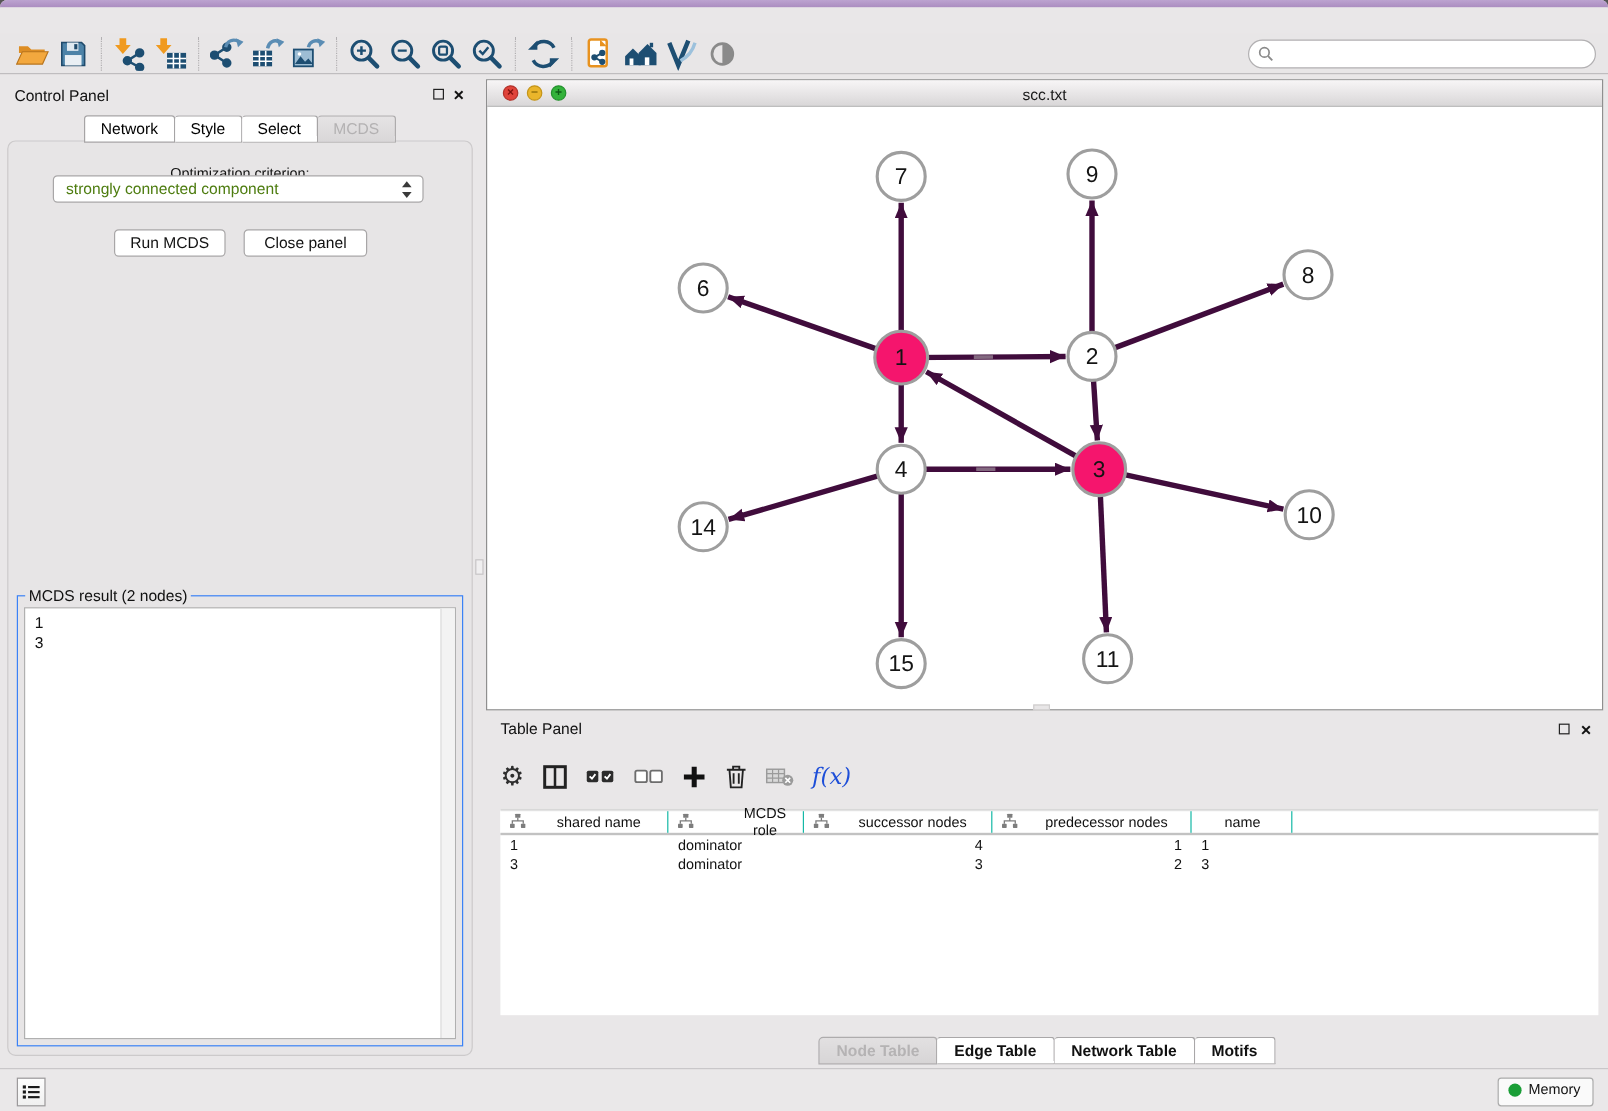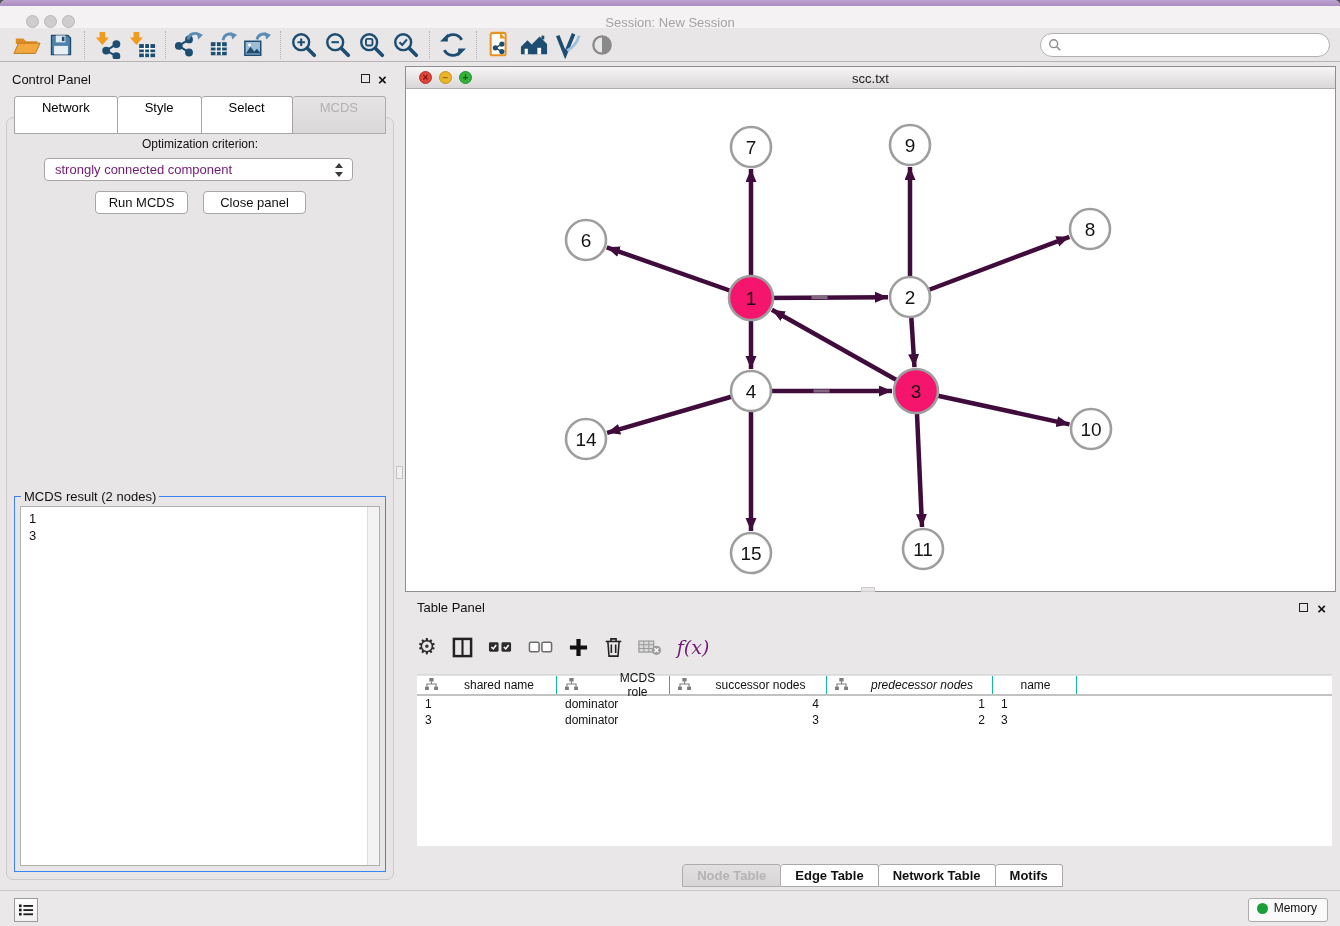--- a/index.html
+++ b/index.html
@@ -22,29 +22,29 @@
        border:1px solid #b2b0b2;border-radius:12px;display:flex;align-items:center;padding-left:7px;}
   .search-wrap input{border:none;outline:none;flex:1;height:18px;font-size:12px;background:transparent;}
   
   .main{position:absolute;top:62px;left:0;right:0;bottom:36px;background:#e9e7e8;}
   
   .cpanel{position:absolute;left:0;top:0;width:400px;height:100%;}
   .panel-head-label{position:absolute;left:12px;top:10px;font-size:13px;color:#111;}
   .float-icon{position:absolute;width:9px;height:9px;border:1.5px solid #222;display:inline-block;}
   .close-icon{position:absolute;font-size:15px;font-weight:bold;color:#111;line-height:10px;}
   .ptabs{position:absolute;left:0;top:34px;width:100%;display:flex;justify-content:center;z-index:2;}
-  .ptab{height:38px;padding:0 27px;background:#fff;border:1px solid #a6a4a5;border-left-width:0;
+  .ptab{height:23px;padding:0 13px;background:#fff;border:1px solid #a6a4a5;border-left-width:0;
        font-size:13px;line-height:21px;color:#000;border-radius:3px 3px 0 0;}
   .ptab:first-child{border-left-width:1px;}
   .ptab.active{background:linear-gradient(#e6e4e5,#d9d7d8);color:#b3b1b2;border-color:#aeacad;}
   .cbox{position:absolute;left:6px;top:55px;width:388px;bottom:10px;background:#e7e5e6;
        border:1px solid #cccacb;border-radius:7px;}
   .opt-label{position:absolute;top:75px;width:100%;text-align:center;font-size:12px;color:#111;}
-  .select{position:absolute;left:44px;top:96px;width:309px;height:23px;background:#fff;
-       border:1px solid #a8a6a7;border-radius:4px;font-size:13px;line-height:21px;padding-left:10px;color:#701a75;}
+  .select{position:absolute;left:44px;top:84px;width:309px;height:23px;background:#fff;
+       border:1px solid #a8a6a7;border-radius:4px;font-size:13px;line-height:21px;padding-left:10px;color:#4d7c0f;}
   .spinner{position:absolute;right:8px;top:4px;width:9px;height:14px;}
   .spinner .up{position:absolute;top:0;left:0;width:0;height:0;border-left:4.5px solid transparent;
        border-right:4.5px solid transparent;border-bottom:5.5px solid #3a3a3a;}
   .spinner .dn{position:absolute;bottom:0;left:0;width:0;height:0;border-left:4.5px solid transparent;
        border-right:4.5px solid transparent;border-top:5.5px solid #3a3a3a;}
   .btn{position:absolute;top:129px;height:23px;background:#fff;border:1px solid #a8a6a7;
        border-radius:4px;font-size:13px;text-align:center;line-height:21px;color:#111;}
   .fieldset{position:absolute;left:14px;top:434px;width:372px;bottom:18px;border:1px solid #3b82f6;}
   .legend{position:absolute;top:-8px;left:6px;background:#e7e5e6;padding:0 3px;font-size:13px;color:#111;}
   .resultarea{position:absolute;left:5px;right:5px;top:9px;bottom:5px;background:#fff;
@@ -63,21 +63,21 @@
   .light{position:absolute;top:4px;width:13px;height:13px;border-radius:50%;font-size:10px;
        font-weight:bold;text-align:center;line-height:12px;}
   .net-title{position:absolute;top:4px;width:100%;text-align:center;font-size:13px;color:#1a1a1a;}
   #graph-svg{position:absolute;top:22px;left:0;}
   .net-bottom-handle{position:absolute;left:455px;bottom:-1px;width:14px;height:5px;
        background:#e8e6e7;border:1px solid #cfcdce;}
   
   .tpanel{position:absolute;left:405px;top:533px;right:0;bottom:0;background:#e9e7e8;}
   .ttoolbar{position:absolute;left:12px;top:32px;right:8px;height:40px;display:flex;align-items:center;}
   .titem{display:inline-flex;align-items:center;justify-content:center;margin-right:15px;}
-  .fx{font-family:"DejaVu Serif",serif;font-style:italic;font-size:19px;color:#701a75;}
+  .fx{font-family:"DejaVu Serif",serif;font-style:italic;font-size:19px;color:#1d4ed8;}
   .ttable{position:absolute;left:12px;right:8px;top:79px;height:172px;background:#fff;
        border-top:1px solid #d8d8d8;}
   .thead{display:flex;height:21px;border-top:1px solid #e2e2e2;border-bottom:2px solid #c2c2c2;background:#fff;}
   .th{display:flex;align-items:center;justify-content:flex-start;padding-left:8px;
        border-right:1px solid #14b8a6;font-size:12px;color:#111;gap:10px;}
   .thlabel{flex:1;text-align:center;padding-right:6px;}
   .tr{display:flex;height:16px;}
   .td{font-size:12px;color:#111;line-height:16px;padding:0 8px;overflow:hidden;}
   .btabs{position:absolute;left:0;right:0;top:269px;display:flex;justify-content:center;}
   .btab{height:23px;padding:0 14px;background:#fff;border:1px solid #a9a7a8;border-left-width:0;
@@ -94,26 +94,20 @@
        font-size:12px;color:#111;}
   .memdot{width:11px;height:11px;border-radius:50%;background:#1a9e37;display:inline-block;}
 </style>
 </head>
 <body>
 
 <div id="app">
 
   <div class="desktop-strip"></div>
 
-  <div class="titlebar">
-    <span class="traffic" style="left:26px"></span>
-    <span class="traffic" style="left:44px"></span>
-    <span class="traffic" style="left:62px"></span>
-    <div class="app-title">Session: New Session</div>
-  </div>
 
   <div class="toolbar">
     <span class="tbtn">
         <svg width="28" height="28" viewBox="0 0 30 30">
           <path d="M3 8h8l3 3h12v3H3z" fill="#dd8d24"></path>
           <path d="M1 24l5-11h23l-5 11z" fill="#f3a83e" stroke="#b8741c" stroke-width="1"></path>
         </svg>
       </span>
     <span class="tbtn">
         <svg width="26" height="26" viewBox="0 0 30 30">
@@ -460,21 +454,21 @@
               <span class="thicon"><svg width="13" height="12" viewBox="0 0 12 11">
                   <g fill="#7d7d7d">
                     <rect x="4" y="0" width="4" height="3.2" rx="0.5"></rect>
                     <rect x="0" y="7.8" width="3.6" height="3.2" rx="0.5"></rect>
                     <rect x="8.4" y="7.8" width="3.6" height="3.2" rx="0.5"></rect>
                   </g>
                   <path d="M6 3.2v2.3M1.8 7.8V5.5h8.4v2.3" stroke="#7d7d7d" fill="none"></path>
                 </svg></span>
               <span class="thlabel">successor nodes</span>
             </div>
-            <div class="th" style="width: 166px; font-style: italic;">
+            <div class="th" style="width: 166px;">
               <span class="thicon"><svg width="13" height="12" viewBox="0 0 12 11">
                   <g fill="#7d7d7d">
                     <rect x="4" y="0" width="4" height="3.2" rx="0.5"></rect>
                     <rect x="0" y="7.8" width="3.6" height="3.2" rx="0.5"></rect>
                     <rect x="8.4" y="7.8" width="3.6" height="3.2" rx="0.5"></rect>
                   </g>
                   <path d="M6 3.2v2.3M1.8 7.8V5.5h8.4v2.3" stroke="#7d7d7d" fill="none"></path>
                 </svg></span>
               <span class="thlabel">predecessor nodes</span>
             </div>

